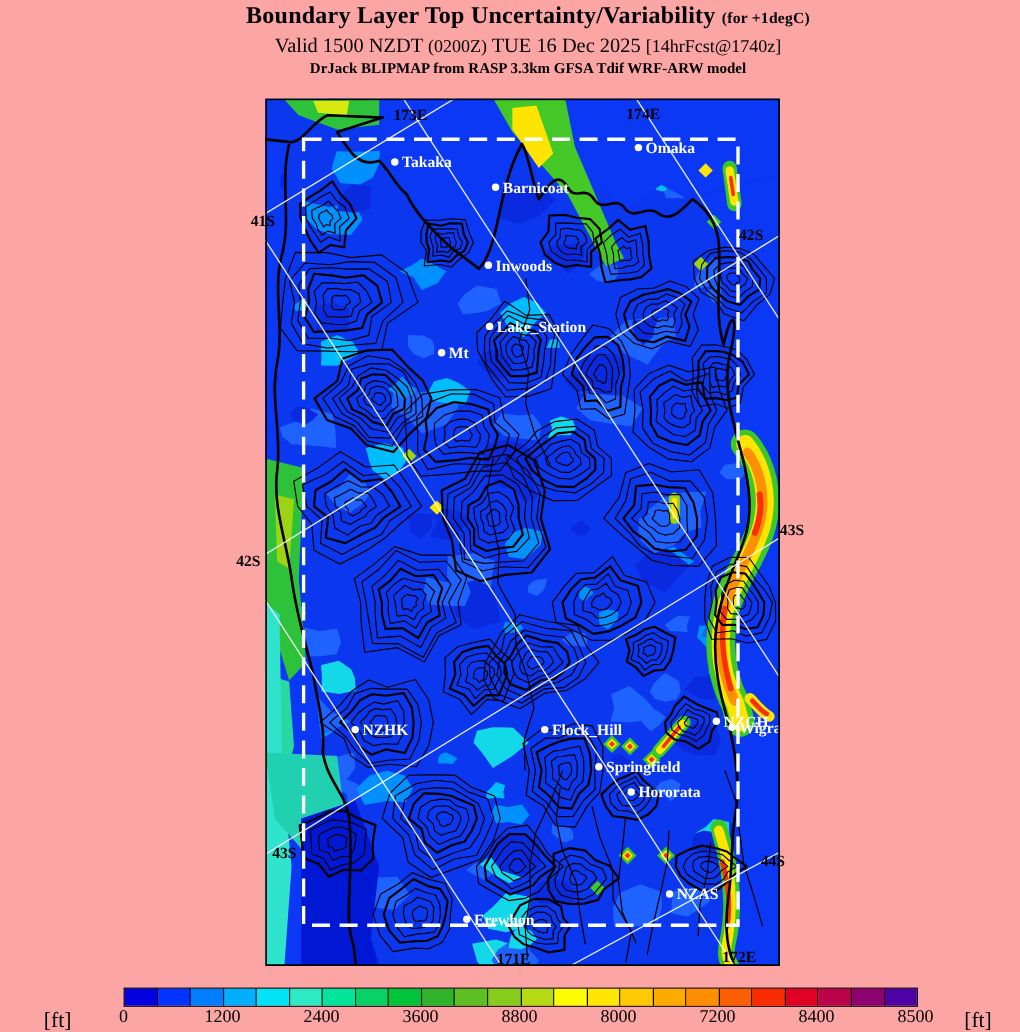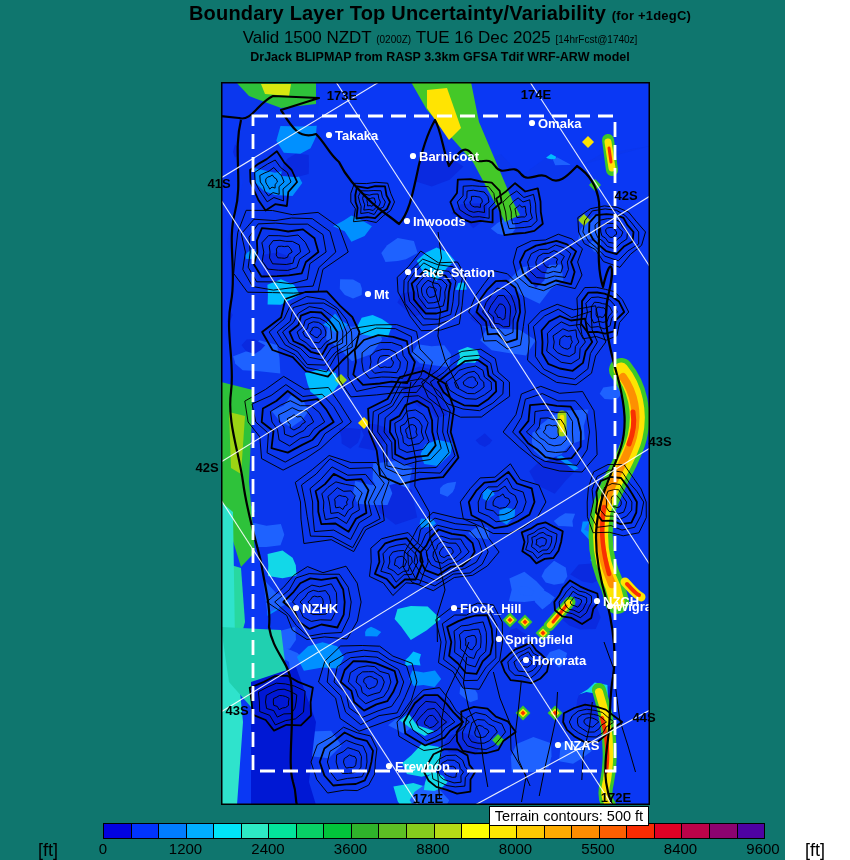--- a/index.html
+++ b/index.html
@@ -1,22 +1,22 @@
 <!DOCTYPE html>
 <html><head>
 <meta charset="utf-8">
 <style>
   html,body{margin:0;padding:0;background:#ffffff;}
   body{font-family:"Liberation Sans", sans-serif; width:850px; height:860px; position:relative; overflow:hidden;}
-  .page{position:relative;width:785px;height:860px;background:#0f766e;}
+  .page{position:relative;width:850px;height:860px;background:#fca5a5;font-family:Liberation Serif, serif;}
   .hdr{position:absolute;left:15px;top:2px;width:850px;text-align:center;color:#000;}
   .hdr .t1{font-size:20px;font-weight:700;letter-spacing:0.2px;}
   .hdr .t1 .note{font-size:13px;font-weight:700;}
   .hdr .t2{font-size:17px;font-weight:400;margin-top:3px;}
-  .hdr .t2 .sm{font-size:10px;}
+  .hdr .t2 .sm{font-size:15px;}
   .hdr .t3{font-size:12.5px;font-weight:700;margin-top:2px;}
   .mapwrap{position:absolute;left:221px;top:82px;width:429px;height:723px;}
   svg{display:block;}
   .terrainbox{position:absolute;left:489px;top:806px;width:158px;height:18px;border:1px solid #000;background:#fff;color:#000;font-size:14.5px;text-align:center;line-height:18px;z-index:5;}
   .cbar{position:absolute;left:103px;top:823px;width:660px;height:14px;display:flex;border:1px solid #000;box-sizing:content-box;z-index:2;}
   .cbar .seg{flex:1 1 auto;border-right:1px solid #000;}
   .cbar .seg:last-child{border-right:none;}
   .cbticks{position:absolute;left:103px;top:840px;width:700px;height:18px;}
   .cbticks span{position:absolute;width:60px;margin-left:-30px;text-align:center;font-size:15px;color:#000;}
   .unit{position:absolute;top:840px;font-size:18px;color:#000;}
@@ -450,21 +450,20 @@
           <text x="16" y="633" class="grat-label" text-anchor="middle">43S</text>
           <text x="405" y="118" class="grat-label" text-anchor="middle">42S</text>
           <text x="439" y="364" class="grat-label" text-anchor="middle">43S</text>
           <text x="423" y="640" class="grat-label" text-anchor="middle">44S</text>
           <text x="207" y="721" class="grat-label" text-anchor="middle">171E</text>
           <text x="395" y="720" class="grat-label" text-anchor="middle">172E</text>
         </g>
     </svg>
   </div>
 
-  <div class="terrainbox">Terrain contours: 500 ft</div>
 
   <div class="cbar" id="cb-segments">
       <div class="seg" style="background: rgb(2, 2, 224);"></div>
       <div class="seg" style="background: rgb(1, 52, 254);"></div>
       <div class="seg" style="background: rgb(1, 125, 255);"></div>
       <div class="seg" style="background: rgb(1, 174, 255);"></div>
       <div class="seg" style="background: rgb(1, 228, 248);"></div>
       <div class="seg" style="background: rgb(45, 233, 196);"></div>
       <div class="seg" style="background: rgb(3, 228, 155);"></div>
       <div class="seg" style="background: rgb(8, 209, 102);"></div>
@@ -485,20 +484,20 @@
       <div class="seg" style="background: rgb(140, 3, 112);"></div>
       <div class="seg" style="background: rgb(78, 2, 163);"></div>
     </div>
   <div class="cbticks" id="cb-ticks">
       <span style="left: 0px;">0</span>
       <span style="left: 82.5px;">1200</span>
       <span style="left: 165px;">2400</span>
       <span style="left: 247.5px; text-align: center;">3600</span>
       <span style="left: 330px;">8800</span>
       <span style="left: 412.5px;">8000</span>
-      <span style="left: 495px;">5500</span>
+      <span style="left: 495px;">7200</span>
       <span style="left: 577.5px;">8400</span>
-      <span style="left: 660px;">9600</span>
+      <span style="left: 660px;">8500</span>
     </div>
   <div class="unit l">[ft]</div>
   <div class="unit r">[ft]</div>
 
 </div>
 
 </body></html>

